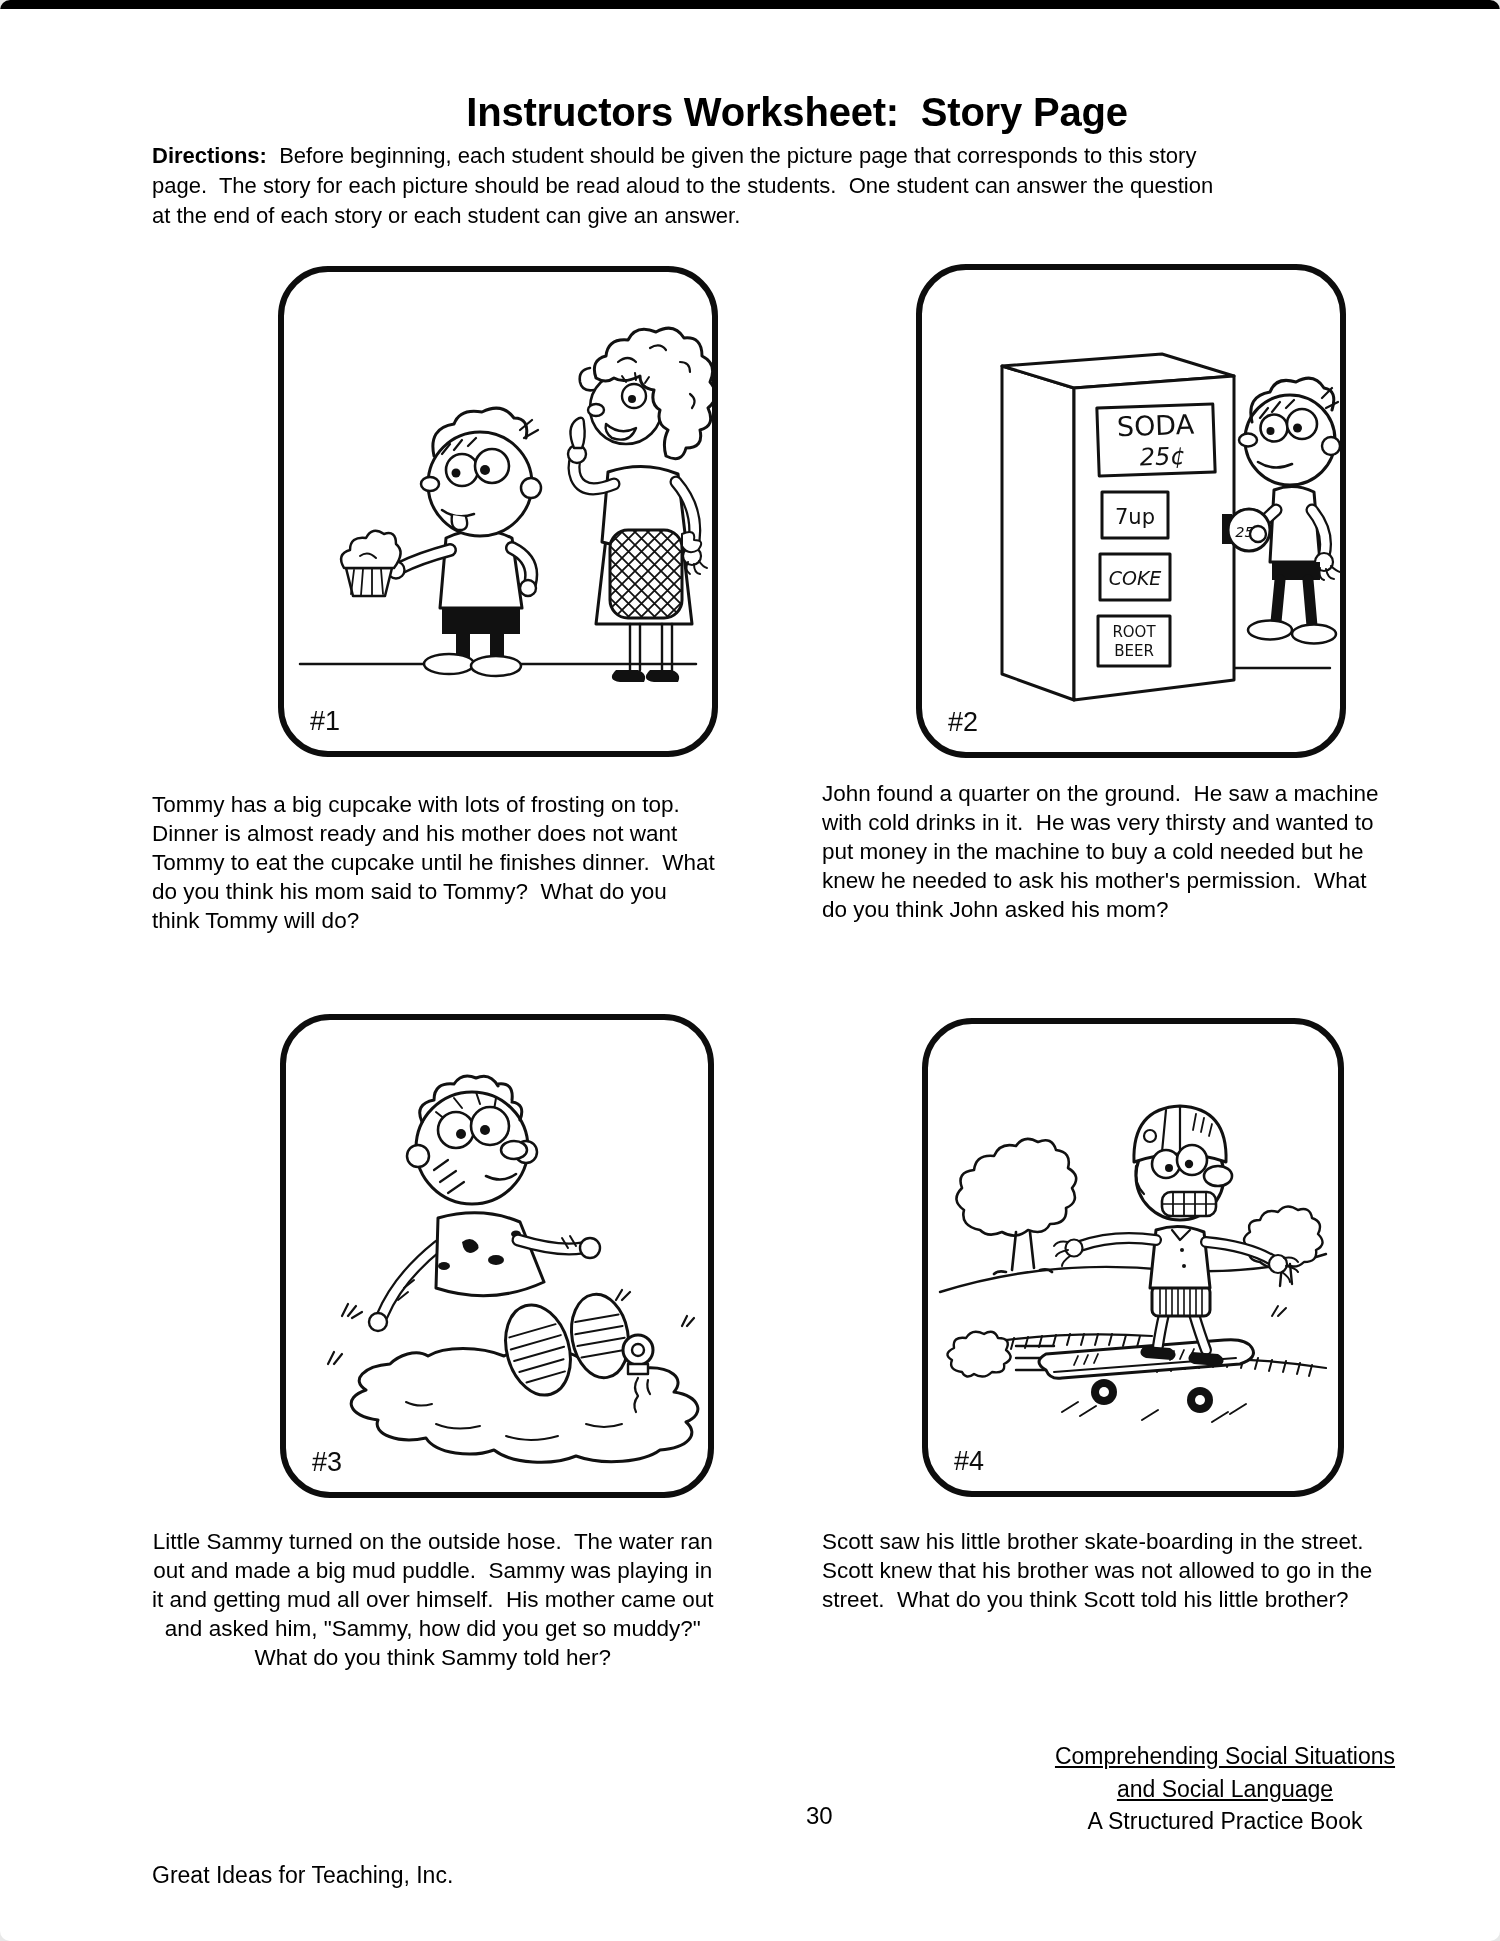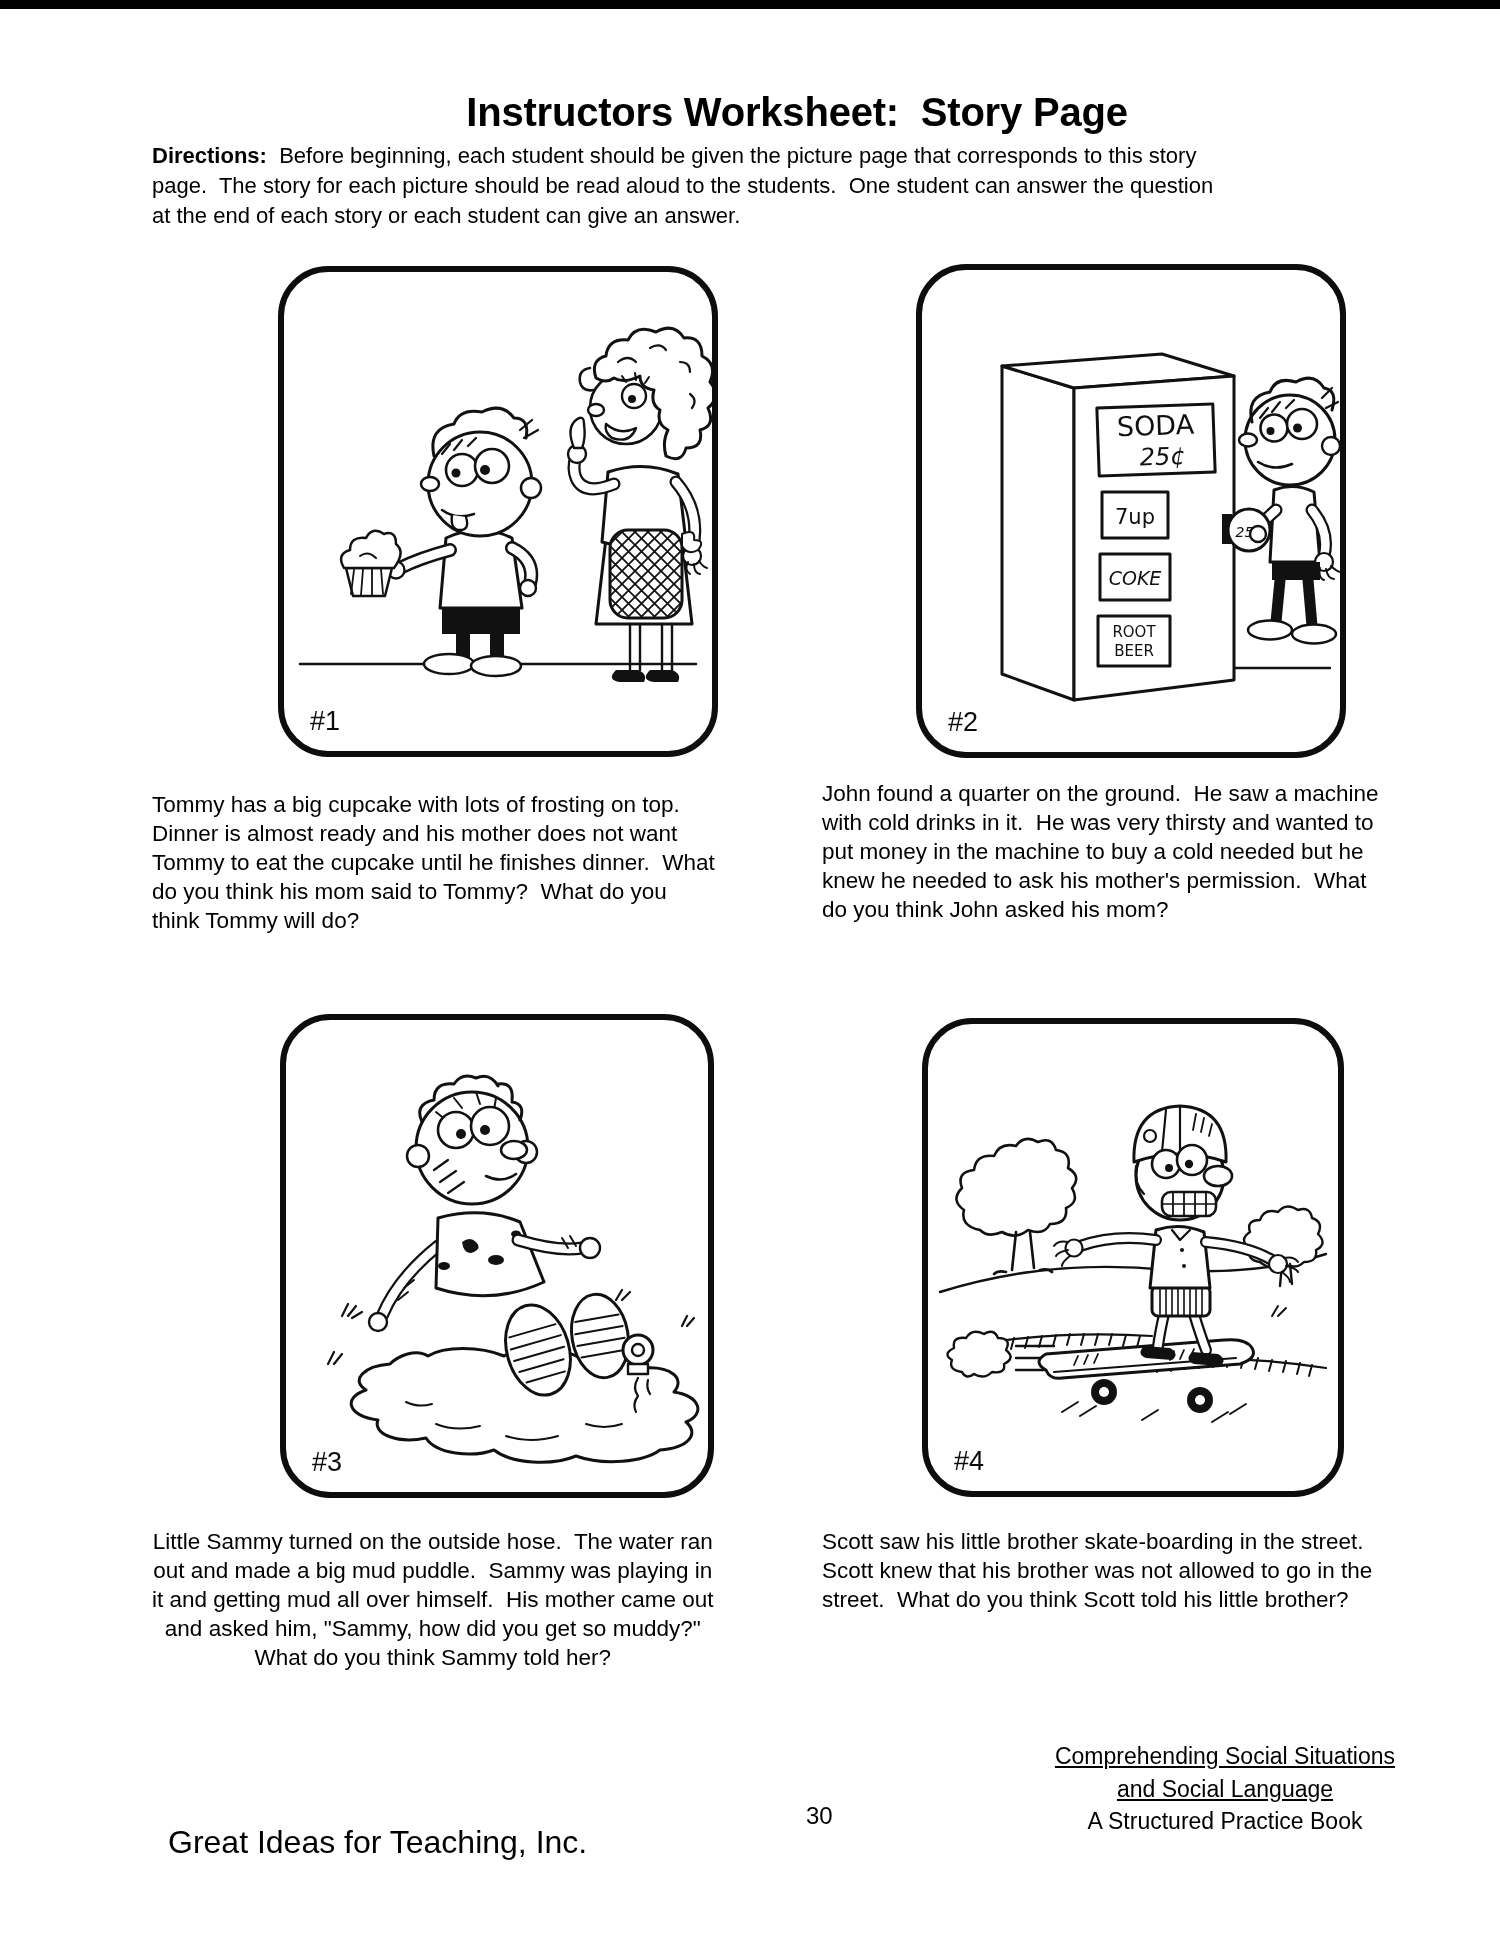--- a/index.html
+++ b/index.html
@@ -1,36 +1,36 @@
 <!DOCTYPE html>
 <html><head>
 <meta charset="utf-8">
 <style>
   html,body{margin:0;padding:0;background:#e8e8e8;}
   .page{position:relative;width:1500px;height:1941px;background:#fff;color:#000;
-        font-family:"Liberation Sans", sans-serif;overflow:hidden;margin:0 auto;}
+        font-family:"Liberation Sans", sans-serif;overflow:hidden;margin:0 auto;border-radius:10px;}
   .topbar{position:absolute;left:0;top:0;width:1500px;height:9px;background:#000;}
   .pre{white-space:pre;}
   .title{position:absolute;left:0;top:90px;width:1594px;text-align:center;
          font-size:40px;font-weight:bold;letter-spacing:-0.2px;}
   .directions{position:absolute;left:152px;top:141px;font-size:22px;line-height:30px;}
   .directions b{font-weight:bold;}
   .panel{position:absolute;border:6px solid #0d0d0d;border-radius:50px;background:#fff;}
   #panel1{left:278px;top:266px;width:428px;height:479px;}
   #panel2{left:916px;top:264px;width:418px;height:482px;}
   #panel3{left:280px;top:1014px;width:422px;height:472px;}
   #panel4{left:922px;top:1018px;width:410px;height:467px;}
   .panel svg{position:absolute;left:0;top:0;width:100%;height:100%;}
   .panel-label{position:absolute;left:26px;bottom:14px;font-size:27px;color:#0d0d0d;}
   .story{position:absolute;font-size:22.5px;line-height:29px;}
   #story1{left:152px;top:790px;}
   #story2{left:822px;top:779px;}
   #story3{left:152px;top:1527px;text-align:center;}
   #story4{left:822px;top:1527px;}
-  .footer-left{position:absolute;left:152px;top:1824px;font-size:32px;margin-left:16px;}
+  .footer-left{position:absolute;left:152px;top:1862px;font-size:23px;}
   .footer-center{position:absolute;left:806px;top:1802px;font-size:24px;}
   .footer-right{position:absolute;left:1015px;top:1740px;width:420px;text-align:center;
                 font-size:23px;line-height:32.5px;}
   .footer-right .u{text-decoration:underline;}
   svg *{vector-effect:none;}
 </style>
 </head>
 <body>
 
 <div class="page">

